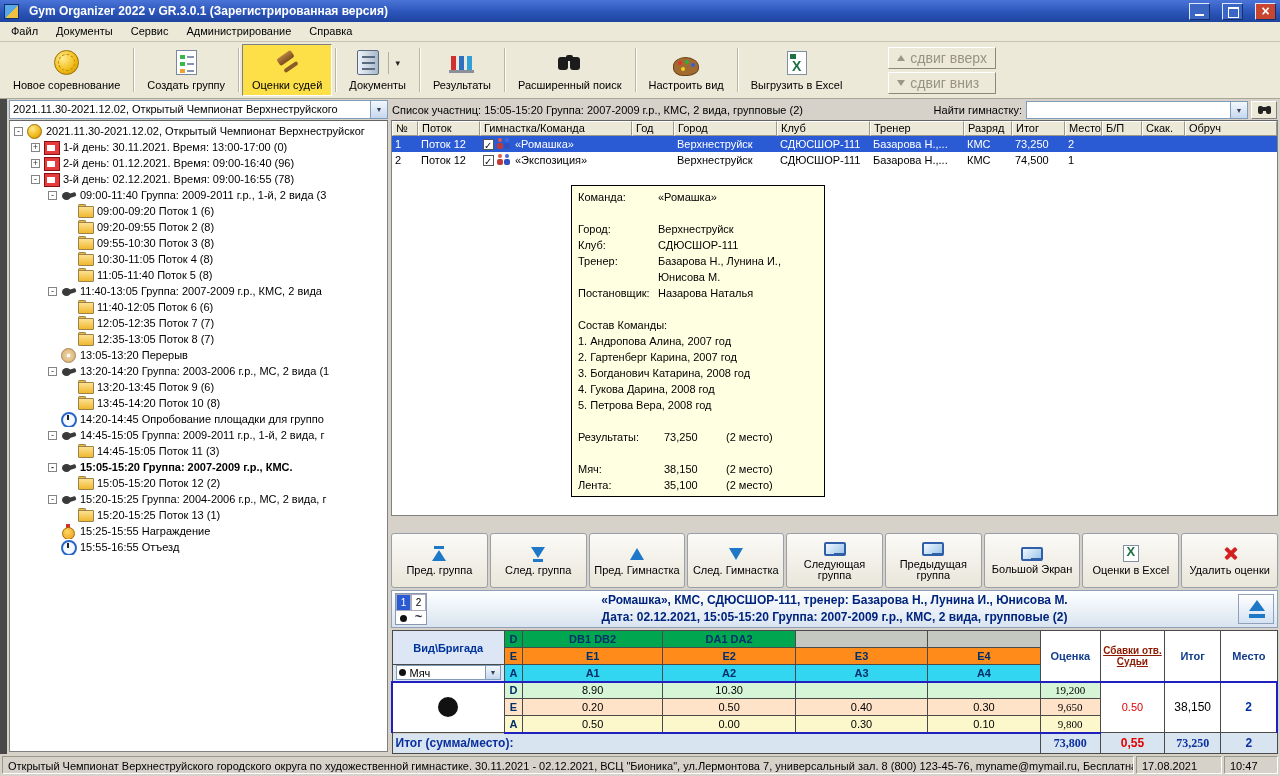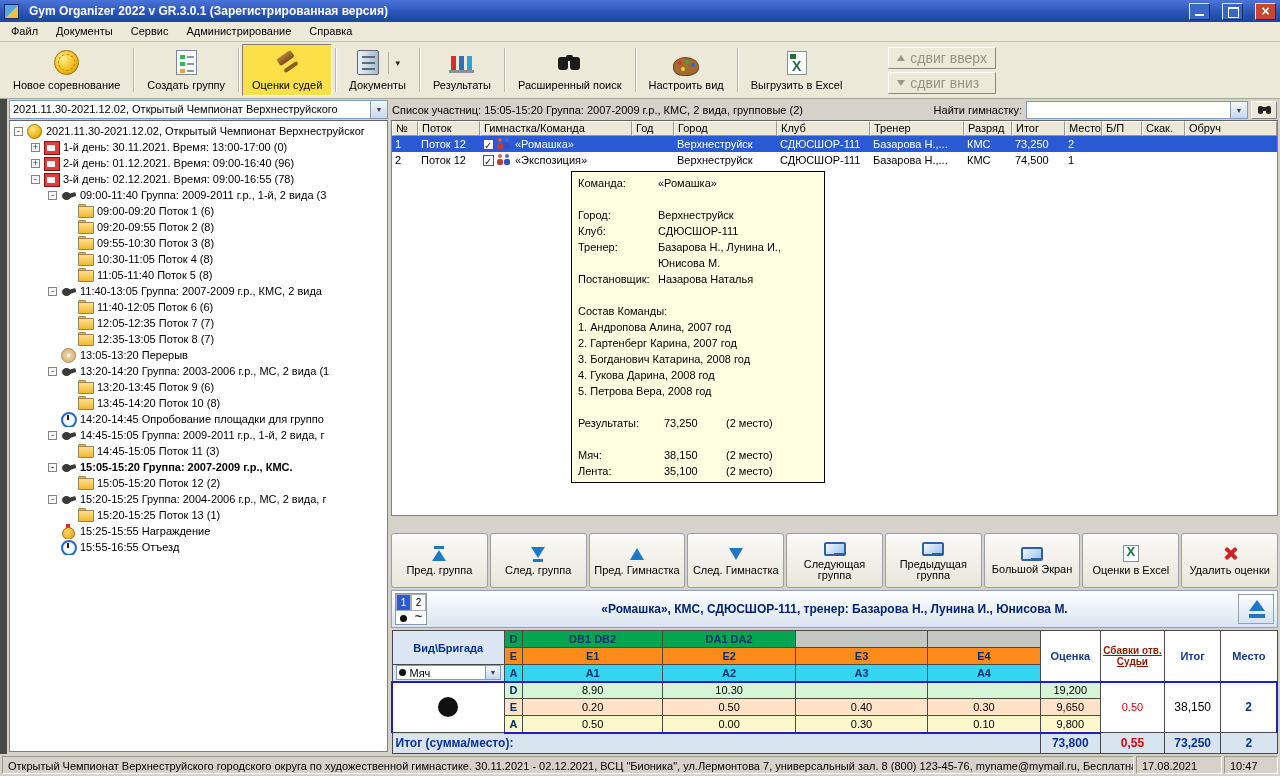--- a/index.html
+++ b/index.html
@@ -103,21 +103,21 @@
   .prow.selected { background:#2a5ad4; color:#fff; }
   .cw0{width:26px}.cw1{width:62px}.cw2{width:152px}.cw3{width:42px}.cw4{width:103px}.cw5{width:93px}.cw6{width:94px}.cw7{width:48px}.cw8{width:53px}.cw9{width:37px}.cw10{width:40px}.cw11{width:43px}.cw12{flex:1}
   .name-cell { display:flex; align-items:center; gap:3px; }
   .cb { width:11px; height:11px; background:#fff; border:1px solid #555; position:relative; flex:none; }
   .cb::after { content:"✓"; position:absolute; left:0; top:-2px; font-size:10px; color:#111; }
   .grp-ico { width:15px; height:12px; position:relative; flex:none; }
   .grp-ico::before { content:""; position:absolute; left:1px; top:0; width:4px; height:4px; border-radius:50%; background:#e05848; box-shadow:7px 0 0 #4868d8; }
   .grp-ico::after { content:""; position:absolute; left:0; top:5px; width:6px; height:6px; background:#c03838; border-radius:2px; box-shadow:7px 0 0 #3050c0; }
 
   
-  .tooltip { position:absolute; left:181px; top:72px; width:254px; background:#ffffe1; border:1px solid #000; padding:3px 6px; line-height:16px; z-index:9; }
+  .tooltip { position:absolute; left:181px; top:86px; width:254px; background:#ffffe1; border:1px solid #000; padding:3px 6px; line-height:16px; z-index:9; }
   .tt-row { display:flex; }
   .tt-l { width:80px; flex:none; }
   .tt-sp { height:16px; }
   .tt-r3 { display:flex; }
   .tt-r3 .l { width:86px; flex:none; }
   .tt-r3 .v { width:62px; flex:none; }
 
   
   .splitter { height:17px; flex:none; }
   .nav-row { height:55px; flex:none; display:flex; gap:2px; }
@@ -164,21 +164,21 @@
   .h-col { background:#ffffff; color:#123c8c; font-weight:bold; }
   .h-col.ded { color:#8c1a00; font-size:10px; white-space:normal; line-height:11px; padding:0 1px;text-decoration:underline; }
   .app-cell { padding:1px; background:#dce6f4; }
   .app-select { border:1px solid #7f9db9; background:#fff; height:15px; display:flex; align-items:center; padding-left:2px; }
   .ball-glyph { width:7px; height:7px; border-radius:50%; background:#111; margin-right:4px; flex:none; }
   .app-arrow { margin-left:auto; width:15px; height:13px; background:linear-gradient(#f4f8fd,#c6d7ee); border-left:1px solid #7f9db9; text-align:center; font-size:7px; line-height:13px; color:#34425a; flex:none; }
   .r-d { background:#d6f5d6; }
   .r-e { background:#ffe3c8; }
   .r-a { background:#fcf8cc; }
   .dl { color:#00306b; font-weight:bold; }
-  .num { text-align:right; }
+  .num { text-align:right;font-family:Liberation Serif, serif; }
   .ball-cell { background:#fff; }
   .big-ball { width:20px; height:20px; border-radius:50%; background:#111; margin:0 auto; }
   .ded-cell { background:#fff; color:#e00000; }
   .tot-cell { background:#fff; font-size:12px; }
   .place-cell { background:#fff; color:#0030a0; font-weight:bold; font-size:12px; }
   .sel-t { border-top:2px solid #2020c0 !important; }
   .sel-b { border-bottom:2px solid #2020c0 !important; }
   .sel-l { border-left:2px solid #2020c0 !important; }
   .sel-r { border-right:2px solid #2020c0 !important; }
   .sumr td { height:21px; background:#d8e4f0; color:#0a2f9e; font-weight:bold; }
@@ -594,20 +594,21 @@
 
       <div class="info-bar">
         <div class="pagew">
           <div class="pg pg-on">1</div>
           <div class="pg">2</div>
           <div class="pga pga-ball"></div>
           <div class="pga pga-ribbon"></div>
         </div>
         <div class="info-text">
           <div>«Ромашка», КМС, СДЮСШОР-111, тренер: Базарова Н., Лунина И., Юнисова М.</div>
+          <div>Дата: 02.12.2021, 15:05-15:20 Группа: 2007-2009 г.р., КМС, 2 вида, групповые (2)</div>
         </div>
         <div class="eject"></div>
       </div>
 
       <div class="score-wrap">
         <table class="score">
           <colgroup>
             <col class="sc0">
               <col class="sc1">
               <col class="sc2">

